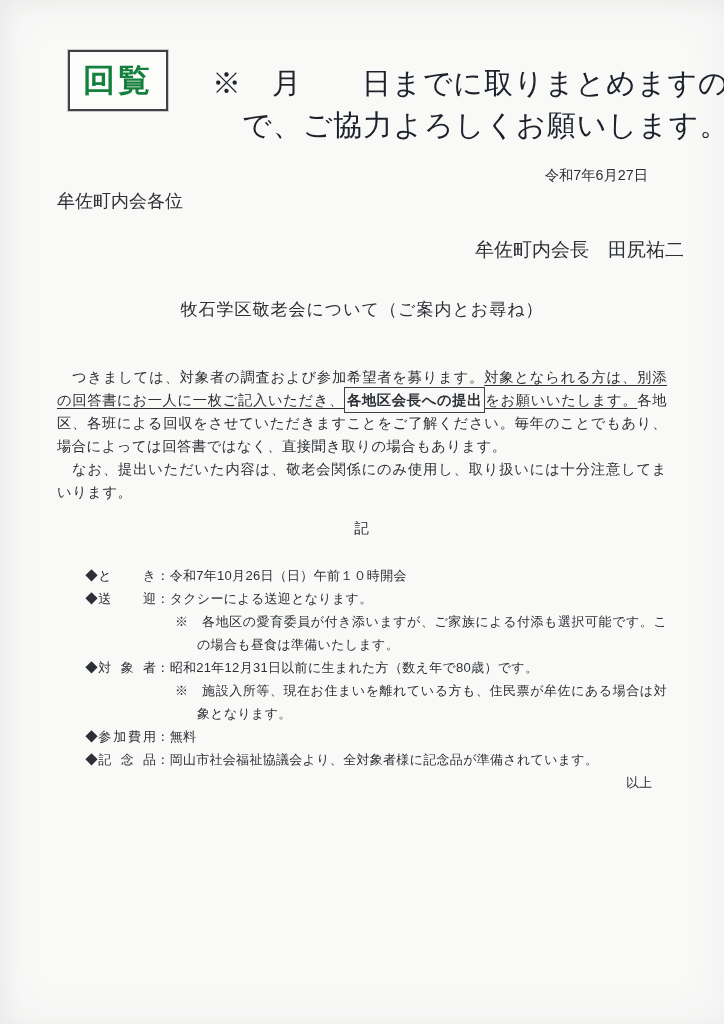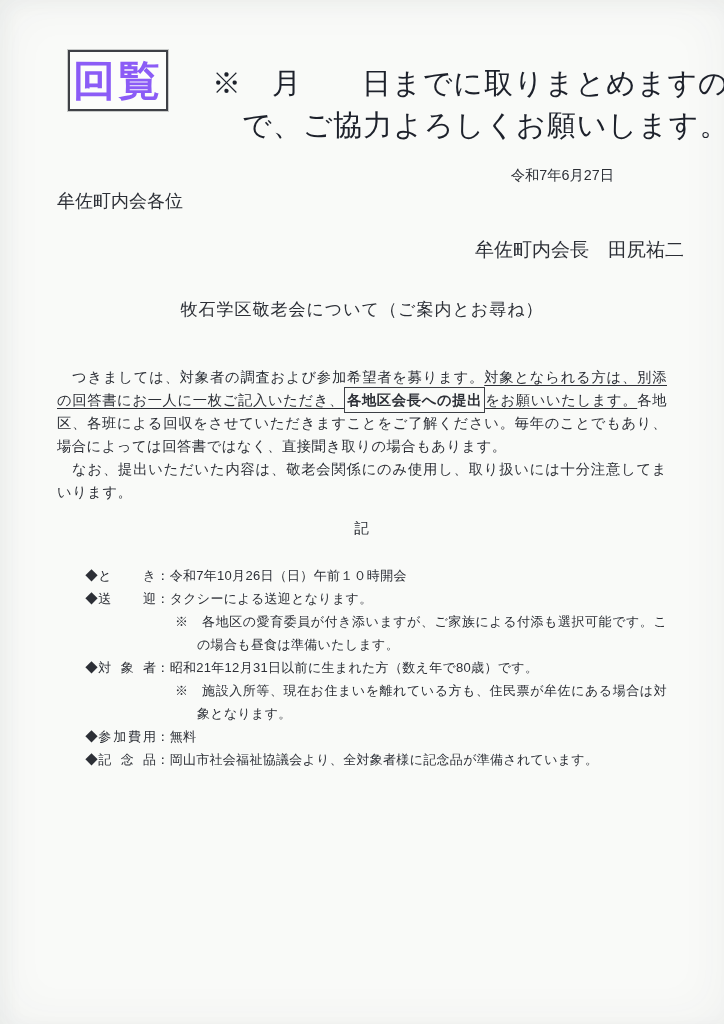--- a/index.html
+++ b/index.html
@@ -21,34 +21,34 @@
   
   .header { position: relative; height: 160px; }
 
   .stamp-box {
     position: absolute; left: 68px; top: 50px;
     width: 96px; height: 57px;
     border: 2px solid #3f4146;
     box-shadow: 0 0 0 1px #c9cbca;
     display: flex; align-items: center; justify-content: center;
     font-family: "Liberation Serif", serif;
-    font-weight: bold; font-size: 42px; letter-spacing: 3px;
-    color: #8b5cf6; background: #fcfdfb;
+    font-weight: bold; font-size: 32px; letter-spacing: 3px;
+    color: #15803d; background: #fcfdfb;
   }
 
   .header-note {
     position: absolute; left: 212px; top: 62px;
     font-family: "Liberation Serif", serif;
     font-size: 29px; line-height: 42px; letter-spacing: 1px;
     color: #1d212b; white-space: nowrap;
   }
   .header-note .line2 { margin-left: 30px; }
 
   
-  .date-line   { text-align: right; padding-right: 110px; font-size: 14.3px; line-height: 22px; margin-top: 4px; }
+  .date-line   { text-align: right; padding-right: 76px; font-size: 14.3px; line-height: 22px; margin-top: 4px; }
   .addressee   { padding-left: 57px; font-size: 18px; line-height: 22px; margin-top: 4px; }
   .sender      { text-align: right; padding-right: 40px; font-size: 19px; line-height: 22px; margin-top: 27px; }
   .doc-title   { text-align: center; font-size: 17px; line-height: 22px; margin-top: 38px; letter-spacing: 1px; }
 
   
   .body-text { padding: 0 57px; margin-top: 45px; }
   p.para { margin: 0; font-size: 14.3px; line-height: 23px; text-align: justify; letter-spacing: 0.5px; }
 
   .ul { text-decoration: underline; text-underline-offset: 3px; text-decoration-thickness: 1px; }
   .boxed { border: 1px solid #3c3f45; padding: 4px 2px; font-weight: bold; }
@@ -105,15 +105,16 @@
     <div class="item"><span>◆</span><span class="label">送　　迎</span><span>：</span><span>タクシーによる送迎となります。</span></div>
     <div class="note">※　各地区の愛育委員が付き添いますが、ご家族による付添も選択可能です。この場合も昼食は準備いたします。</div>
 
     <div class="item"><span>◆</span><span class="label">対 象 者</span><span>：</span><span>昭和21年12月31日以前に生まれた方（数え年で80歳）です。</span></div>
     <div class="note">※　施設入所等、現在お住まいを離れている方も、住民票が牟佐にある場合は対象となります。</div>
 
     <div class="item"><span>◆</span><span class="label">参加費用</span><span>：</span><span>無料</span></div>
 
     <div class="item"><span>◆</span><span class="label">記 念 品</span><span>：</span><span>岡山市社会福祉協議会より、全対象者様に記念品が準備されています。</span></div>
 
+    <div class="closing">以上</div>
   </div>
 
 </div>
 
 </body></html>

